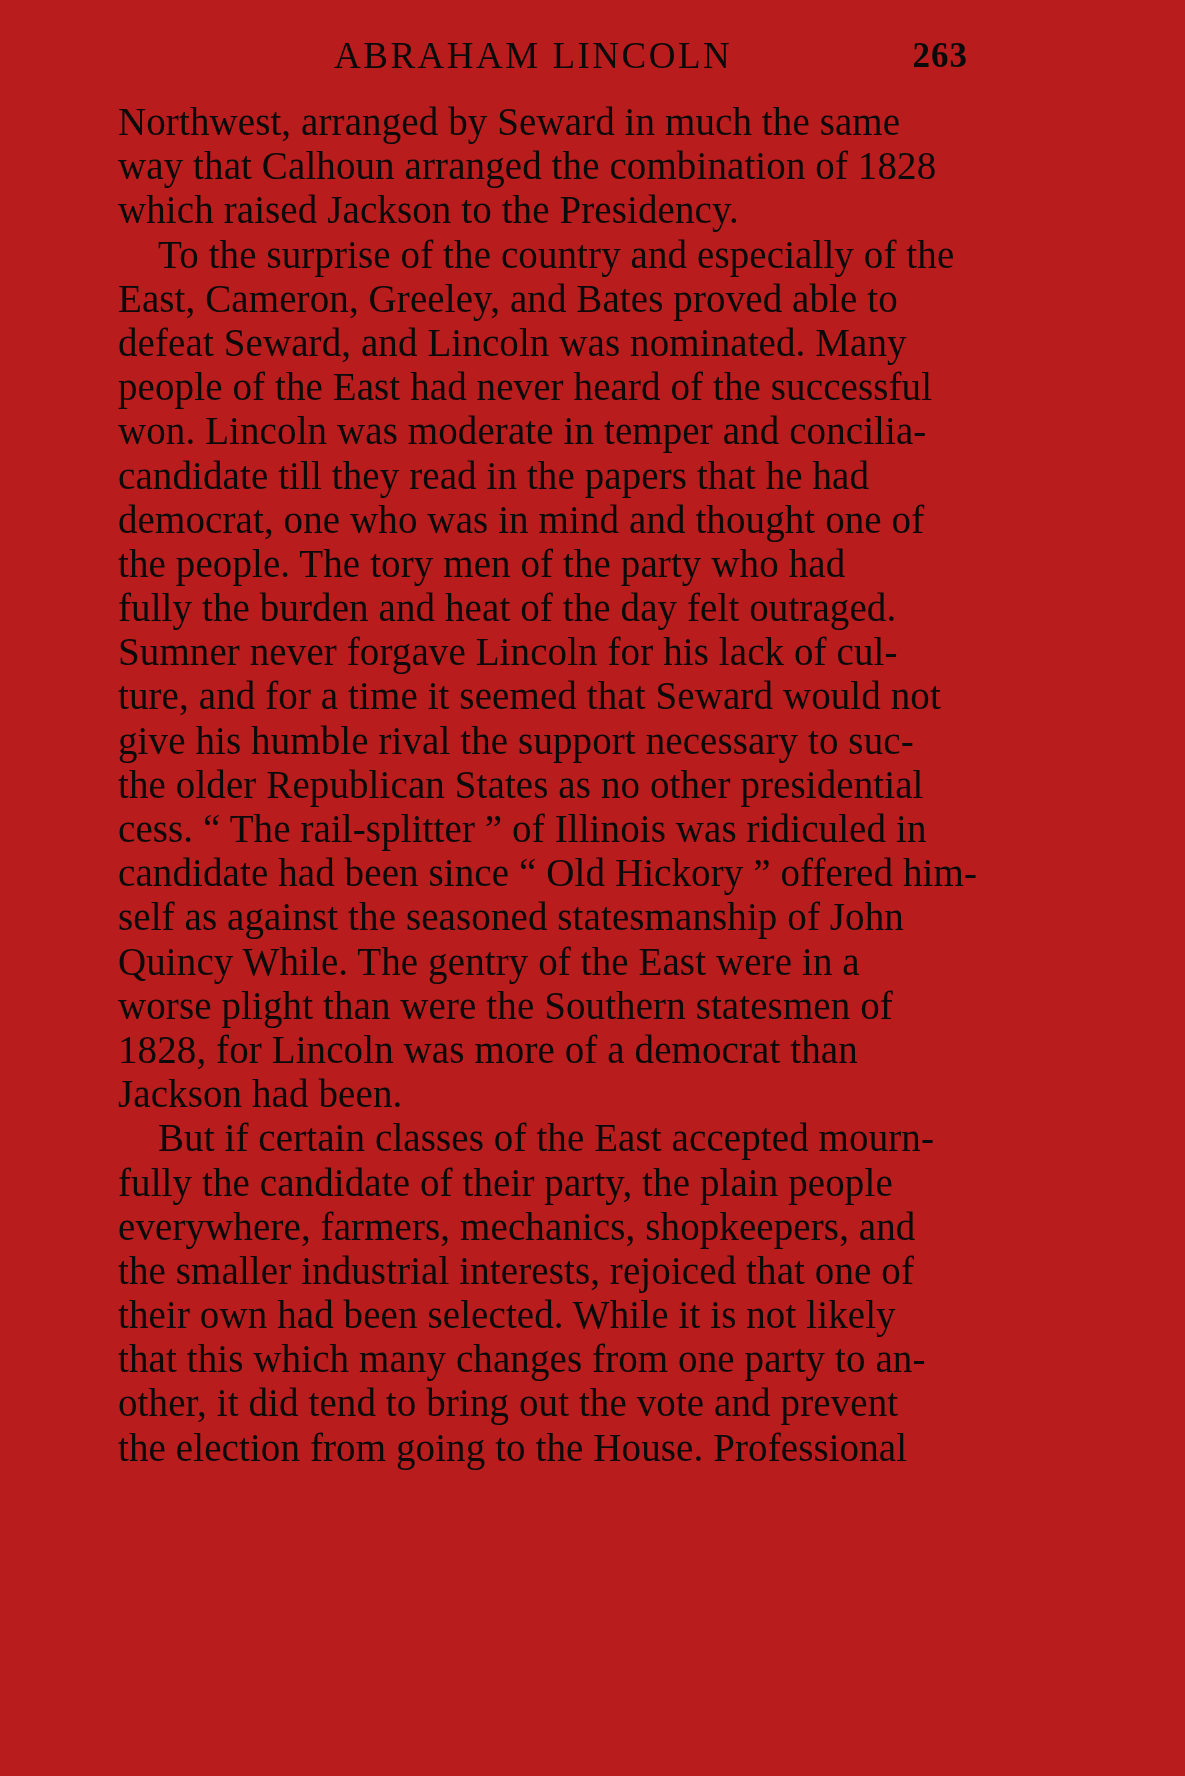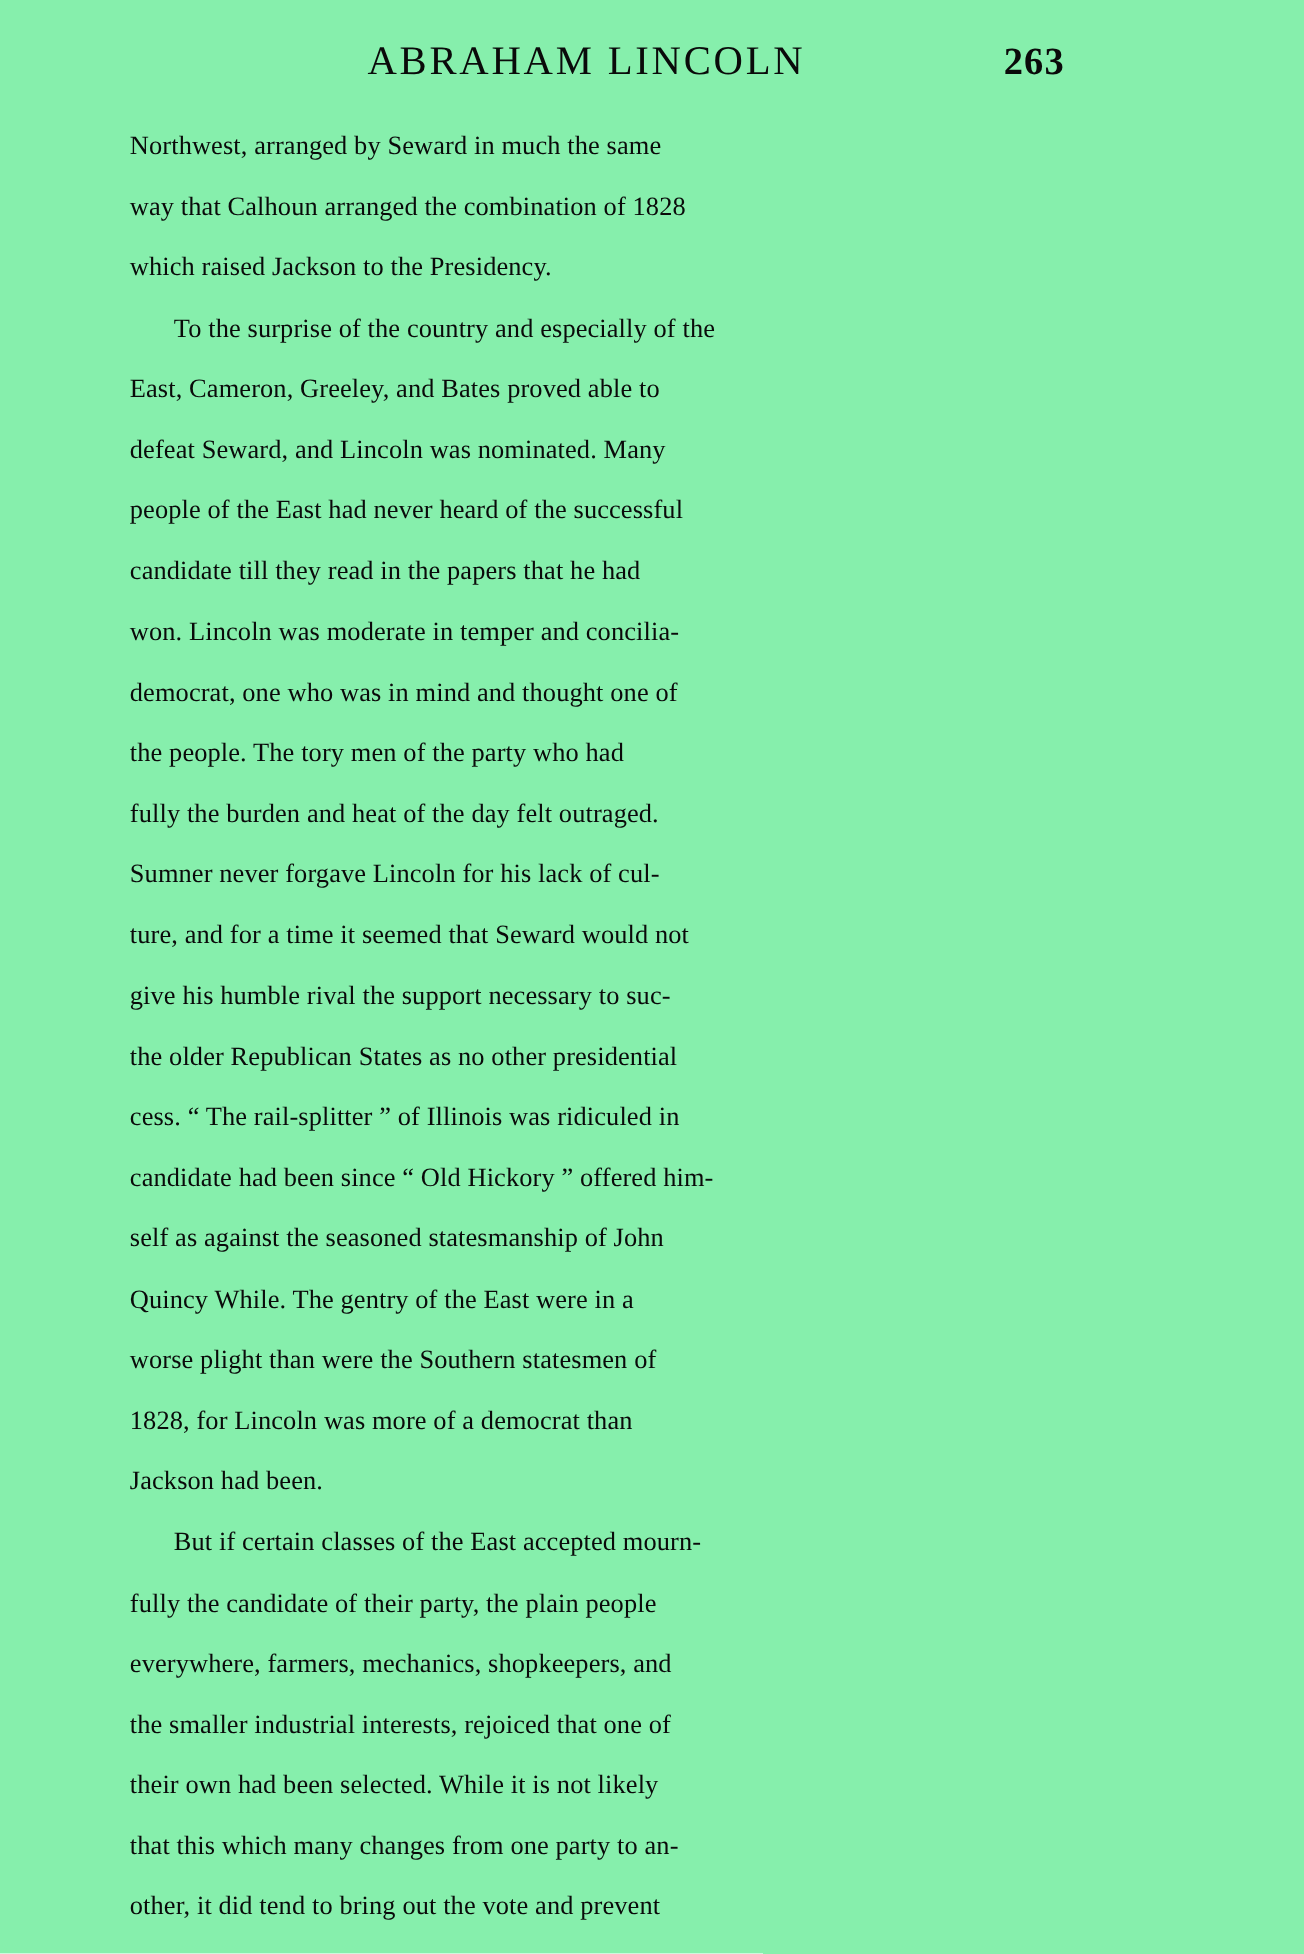--- a/index.html
+++ b/index.html
@@ -13,21 +13,21 @@
     position: relative;
     font-family: "Liberation Serif", serif;
     color: #0a0a0a;
     overflow: hidden;
   }
   .page {
     position: absolute;
     top: 0; left: 0;
     width: 1185px;
     height: 1776px;
-    background: #86efac;
+    background: #b91c1c;
   }
   .header {
     position: absolute;
     top: 34px;
     left: 118px;
     width: 850px;
     height: 52px;
   }
   .running-title {
     position: absolute;
@@ -46,27 +46,26 @@
     font-weight: 700;
     letter-spacing: 1px;
   }
   .body-text {
     position: absolute;
     top: 100px;
     left: 118px;
     width: 852px;
   }
   .line {
-    font-size: 24px;
+    font-size: 39px;
     line-height: 44.2px;
     height: 44.2px;
     white-space: nowrap;
     display: block;
     letter-spacing: 0.1px;
-    margin-top: 11px;
   }
   .indent {
     padding-left: 40px;
   }
 </style>
 </head>
 <body>
 
 <div class="page">
 
@@ -76,22 +75,22 @@
   </div>
 
   <div class="body-text">
       <span class="line">Northwest, arranged  by Seward in  much the  same</span>
       <span class="line">way that Calhoun  arranged  the combination of 1828</span>
       <span class="line">which raised Jackson to the Presidency.</span>
       <span class="line indent">To the surprise of the country and especially of the</span>
       <span class="line">East, Cameron,  Greeley,  and   Bates  proved  able  to</span>
       <span class="line">defeat  Seward,  and  Lincoln  was  nominated.  Many</span>
       <span class="line">people of the East had  never heard of the successful</span>
+      <span class="line">won.  Lincoln was  moderate in  temper  and  concilia-</span>
       <span class="line">candidate  till  they read  in   the   papers  that  he  had</span>
-      <span class="line">won.  Lincoln was  moderate in  temper  and  concilia-</span>
       <span class="line">democrat, one who was  in  mind and thought one of</span>
       <span class="line">the  people.  The   tory   men  of   the  party who   had</span>
       <span class="line">fully the burden and heat of  the day felt outraged.</span>
       <span class="line">Sumner  never forgave Lincoln  for  his  lack  of cul-</span>
       <span class="line">ture, and for  a  time it  seemed that Seward would not</span>
       <span class="line">give his humble rival  the  support  necessary  to  suc-</span>
       <span class="line">the older Republican States as no other presidential</span>
       <span class="line">cess.  “ The rail-splitter ”  of Illinois was ridiculed in</span>
       <span class="line">candidate had been since “ Old Hickory ” offered him-</span>
       <span class="line">self as against  the  seasoned  statesmanship  of  John</span>

